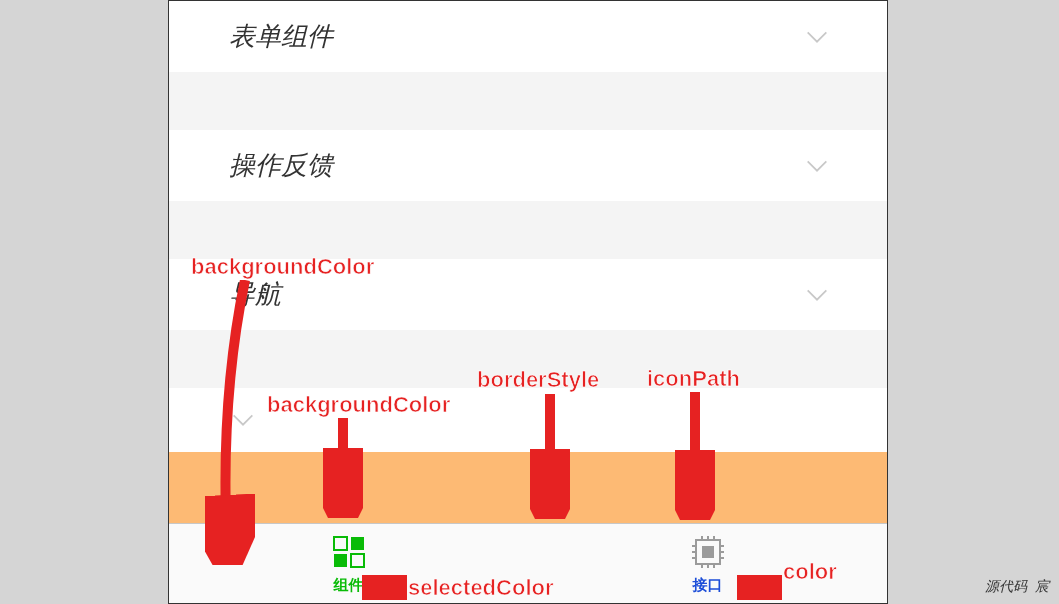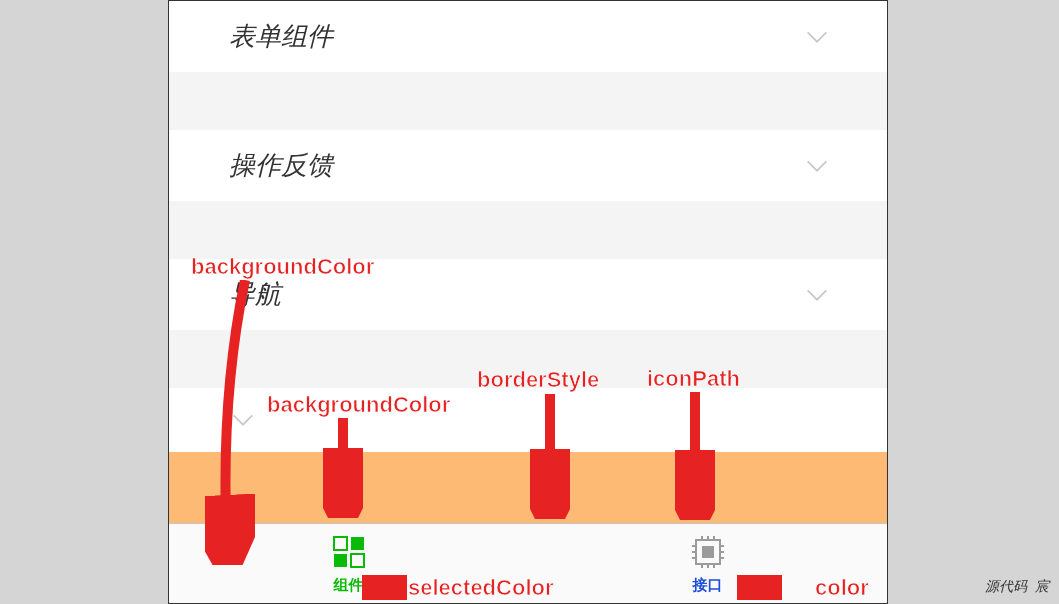--- a/index.html
+++ b/index.html
@@ -185,21 +185,21 @@
       <span class="tab-label">接口</span>
     </div>
   </div>
 </div>
 
 <div class="annotation" style="left:191px; top:254px;">backgroundColor</div>
 <div class="annotation" style="left:267px; top:392px;">backgroundColor</div>
 <div class="annotation" style="left:477px; top:367px;text-align:center;">borderStyle</div>
 <div class="annotation" style="left:647px; top:366px;text-align:center;">iconPath</div>
 <div class="annotation" style="left:408px; top:575px;">selectedColor</div>
-<div class="annotation" style="left:783px; top:575px;margin-left:32px;">color</div>
+<div class="annotation" style="left:783px; top:559px;">color</div>
 
 <svg class="arrow" style="left:205px; top:280px;" width="50" height="285">
   <defs>
       <marker id="ah1" markerWidth="10" markerHeight="10" refX="5" refY="5" orient="auto">
         <polygon points="0,0 10,5 0,10" fill="#e62222"></polygon>
       </marker>
     </defs>
   <path d="M40,0 Q15,120 22,265" stroke="#e62222" stroke-width="10" fill="none" marker-end="url(#ah1)"></path>
 </svg>
 

